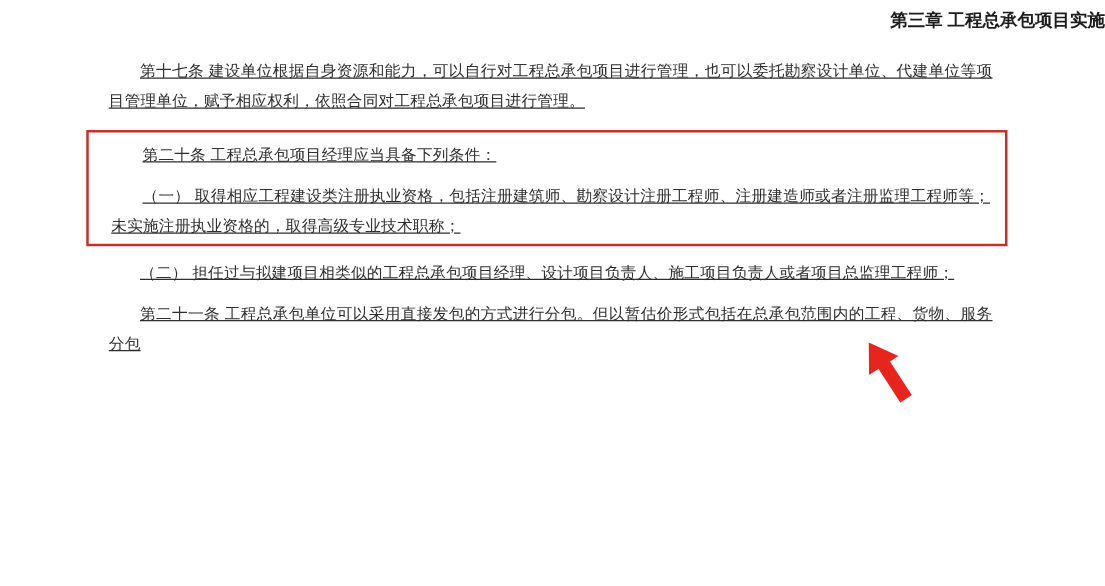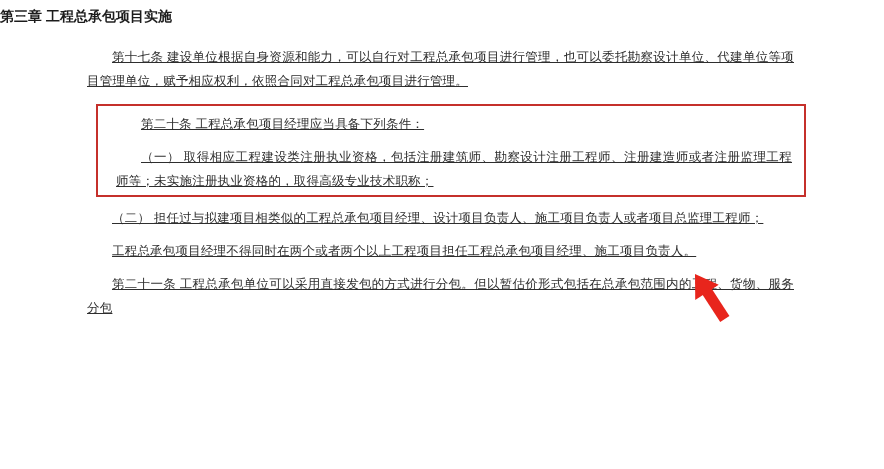--- a/index.html
+++ b/index.html
@@ -6,21 +6,21 @@
   .page{
     position:relative;
     width:884px;height:469px;
     background:#ffffff;
     overflow:hidden;
     font-family:"Liberation Sans","DejaVu Sans",sans-serif;
     color:#2e2e2e;
   }
   .chapter-title{
     margin:6px 0 0;
-    text-align:left;
+    text-align:right;
     font-size:14px;
     line-height:20px;
     font-weight:bold;
     color:#1c1c1c;
   }
   .content{
     position:relative;
     margin-left:69px;
     width:737px;
   }
@@ -32,21 +32,20 @@
     text-indent:25px;
     text-align:justify;
     letter-spacing:0.2px;
     text-decoration:underline;
   }
   .content p.first-para{margin-top:19px;}
   .highlight-box{
     margin-top:11px;
     border:2px solid var(--box-border,#c5302b);
     padding:6px 0 2px;
-    margin-left:27px;
   }
   .highlight-box p{margin-top:0;}
   .highlight-box p + p{margin-top:9px;}
   
   .pointer{
     position:absolute;
     left:681px;top:274px;
     width:28px;height:58px;
     transform:rotate(-33deg);
     transform-origin:14px 0;
@@ -78,21 +77,20 @@
 
     <div class="highlight-box">
       <p>第二十条 工程总承包项目经理应当具备下列条件：</p>
       <p>（一） 取得相应工程建设类注册执业资格，包括注册建筑师、勘察设计注册工程师、注册建造师或者注册监理工程师等；未实施注册执业资格的，取得高级专业技术职称；</p>
     </div>
 
     <p>（二） 担任过与拟建项目相类似的工程总承包项目经理、设计项目负责人、施工项目负责人或者项目总监理工程师；</p>
 
 
 
-    <p>工程总承包项目经理不得同时在两个或者两个以上工程项目担任工程总承包项目经理、施工项目负责人。</p>
 
     <p>第二十一条 工程总承包单位可以采用直接发包的方式进行分包。但以暂估价形式包括在总承包范围内的工程、货物、服务分包</p>
 
   </div>
 
   <div class="pointer">
     <div class="pointer-head"></div>
     <div class="pointer-tail"></div>
   </div>
 

